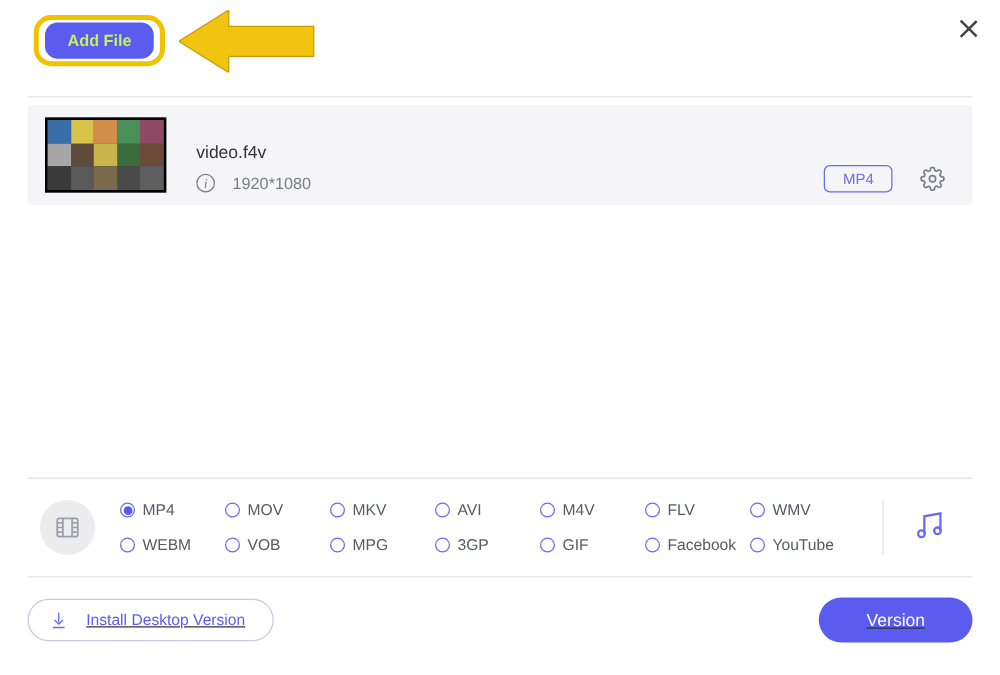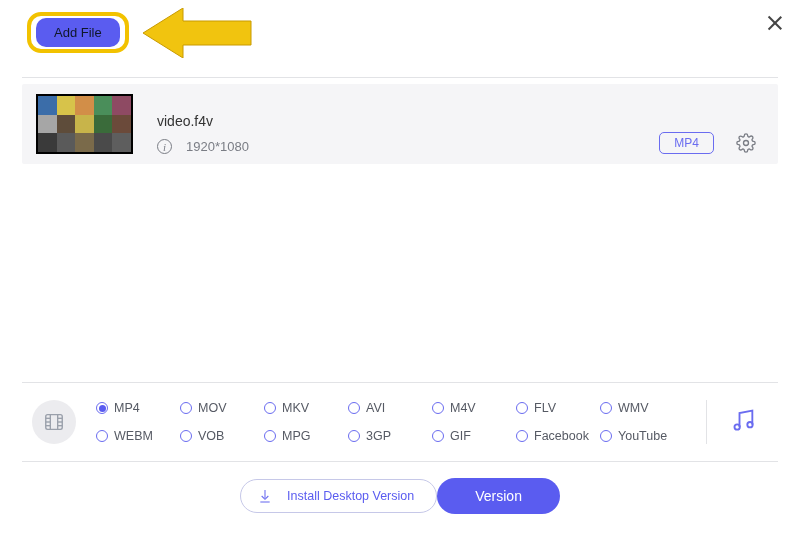--- a/index.html
+++ b/index.html
@@ -5,21 +5,21 @@
     * { margin: 0; padding: 0; box-sizing: border-box; }
     body { width: 800px; height: 540px; font-family: -apple-system, "Segoe UI", Arial, sans-serif; background: #fff; color: #333; position: relative; overflow: hidden; }
     .close-btn { position: absolute; top: 14px; right: 16px; cursor: pointer; width: 18px; height: 18px; }
     .close-btn::before, .close-btn::after { content: ""; position: absolute; left: 8px; top: 0; height: 18px; width: 1.5px; background: #444; }
     .close-btn::before { transform: rotate(45deg); }
     .close-btn::after { transform: rotate(-45deg); }
 
     .topbar { padding: 18px 0 0 36px; display: flex; align-items: center; position: relative; }
     .add-file-wrap { position: relative; display: inline-block; }
     .add-file-ring { position: absolute; inset: -6px -9px; border: 4px solid #f2c200; border-radius: 14px; pointer-events: none; }
-    .add-file-btn { background: #5a5cf0; color: #0f172a; font-size: 13px; border: none; border-radius: 10px; padding: 7px 18px; cursor: pointer; }
+    .add-file-btn { background: #5a5cf0; color: #bef264; font-size: 13px; border: none; border-radius: 10px; padding: 7px 18px; cursor: pointer; font-weight: bold; }
 
     .arrow-wrap { position: absolute; left: 143px; top: 8px; pointer-events: none; }
 
     .divider { height: 1px; background: #e2e3e6; margin: 30px 22px 0; }
 
     .file-row { margin: 6px 22px 0; background: #f5f5f7; border-radius: 2px; display: flex; align-items: flex-end; padding: 10px 22px 10px 14px; }
     .thumb { width: 97px; height: 60px; border: 2px solid #000; background: #444; overflow: hidden; }
     .thumb-inner { width: 100%; height: 100%; display: grid; grid-template-columns: repeat(5,1fr); grid-template-rows: repeat(3,1fr); }
     .thumb-inner span:nth-child(1){background:#3b6da9}.thumb-inner span:nth-child(2){background:#d7c34a}.thumb-inner span:nth-child(3){background:#d28e48}.thumb-inner span:nth-child(4){background:#4a8e5a}.thumb-inner span:nth-child(5){background:#8e4a63}
     .thumb-inner span:nth-child(6){background:#a6a6a6}.thumb-inner span:nth-child(7){background:#5e4c3a}.thumb-inner span:nth-child(8){background:#c8b44a}.thumb-inner span:nth-child(9){background:#3a6b3a}.thumb-inner span:nth-child(10){background:#6b4a3a}
@@ -37,21 +37,21 @@
     .bottom { position: absolute; left: 0; right: 0; bottom: 26px; }
     .format-bar { margin: 0 22px; border-top: 1px solid #e2e3e6; border-bottom: 1px solid #e2e3e6; padding: 13px 0; display: flex; align-items: center; }
     .film-circle { width: 44px; height: 44px; border-radius: 50%; background: #ececef; display: flex; align-items: center; justify-content: center; margin: 0 20px 0 10px; }
     .format-grid { display: grid; grid-template-columns: repeat(7, 84px); grid-auto-rows: 24px; row-gap: 4px; align-items: center; }
     .format-opt { display: flex; align-items: center; gap: 6px; font-size: 12.5px; color: #565a64; cursor: pointer; }
     .format-opt .dot { width: 12px; height: 12px; border: 1px solid #6a6cf0; border-radius: 50%; display: inline-flex; align-items: center; justify-content: center; }
     .format-opt.selected .dot::after { content: ""; width: 7px; height: 7px; background: #5a5cf0; border-radius: 50%; }
     .vline { width: 1px; height: 44px; background: #e2e3e6; margin: 0 22px; }
     .music-icon { cursor: pointer; }
 
-    .footer { margin: 16px 22px 0; display: flex; align-items: center; justify-content: center; }
+    .footer { margin: 16px 22px 0; display: flex; align-items: center; justify-content: space-between; text-decoration: underline; }
     .install-btn { display: flex; align-items: center; gap: 14px; border: 1px solid #c6c8e8; color: #5a5cf0; background: #fff; border-radius: 20px; padding: 8px 22px 8px 16px; font-size: 12.5px; cursor: pointer; }
     .convert-btn { background: #5a5cf0; color: #fff; border: none; border-radius: 20px; padding: 10px 38px; font-size: 14px; cursor: pointer; }
   </style>
 </head>
 <body>
 
 <div class="close-btn"></div>
 
 <div class="topbar">
   <div class="add-file-wrap">

